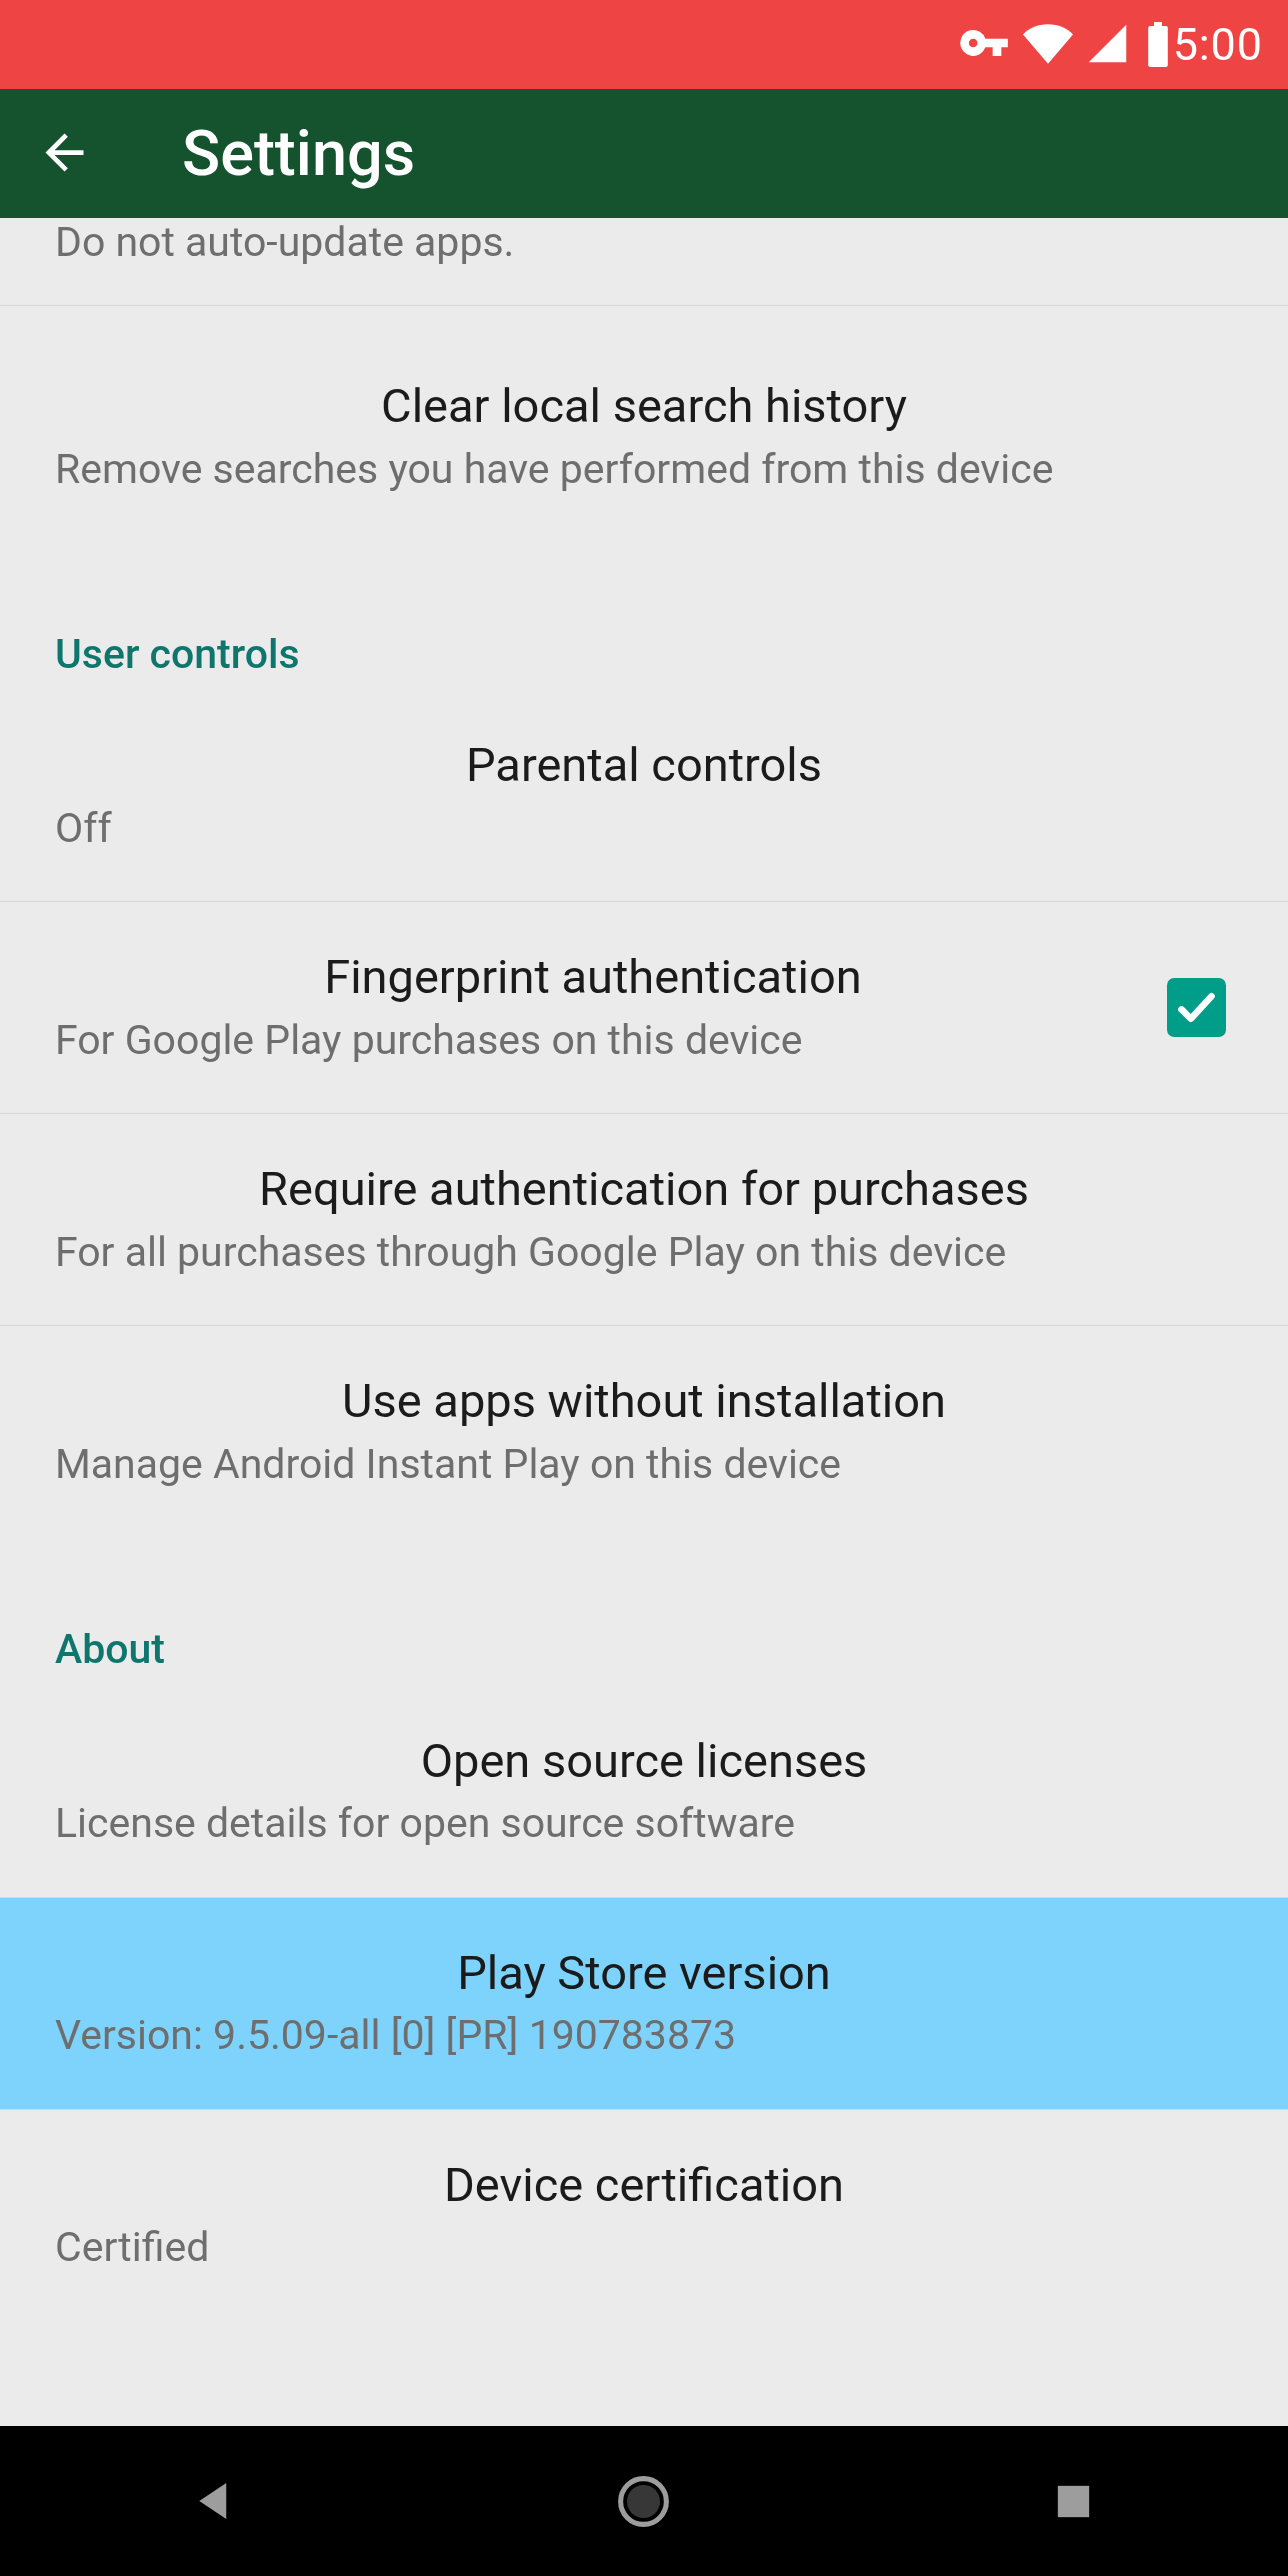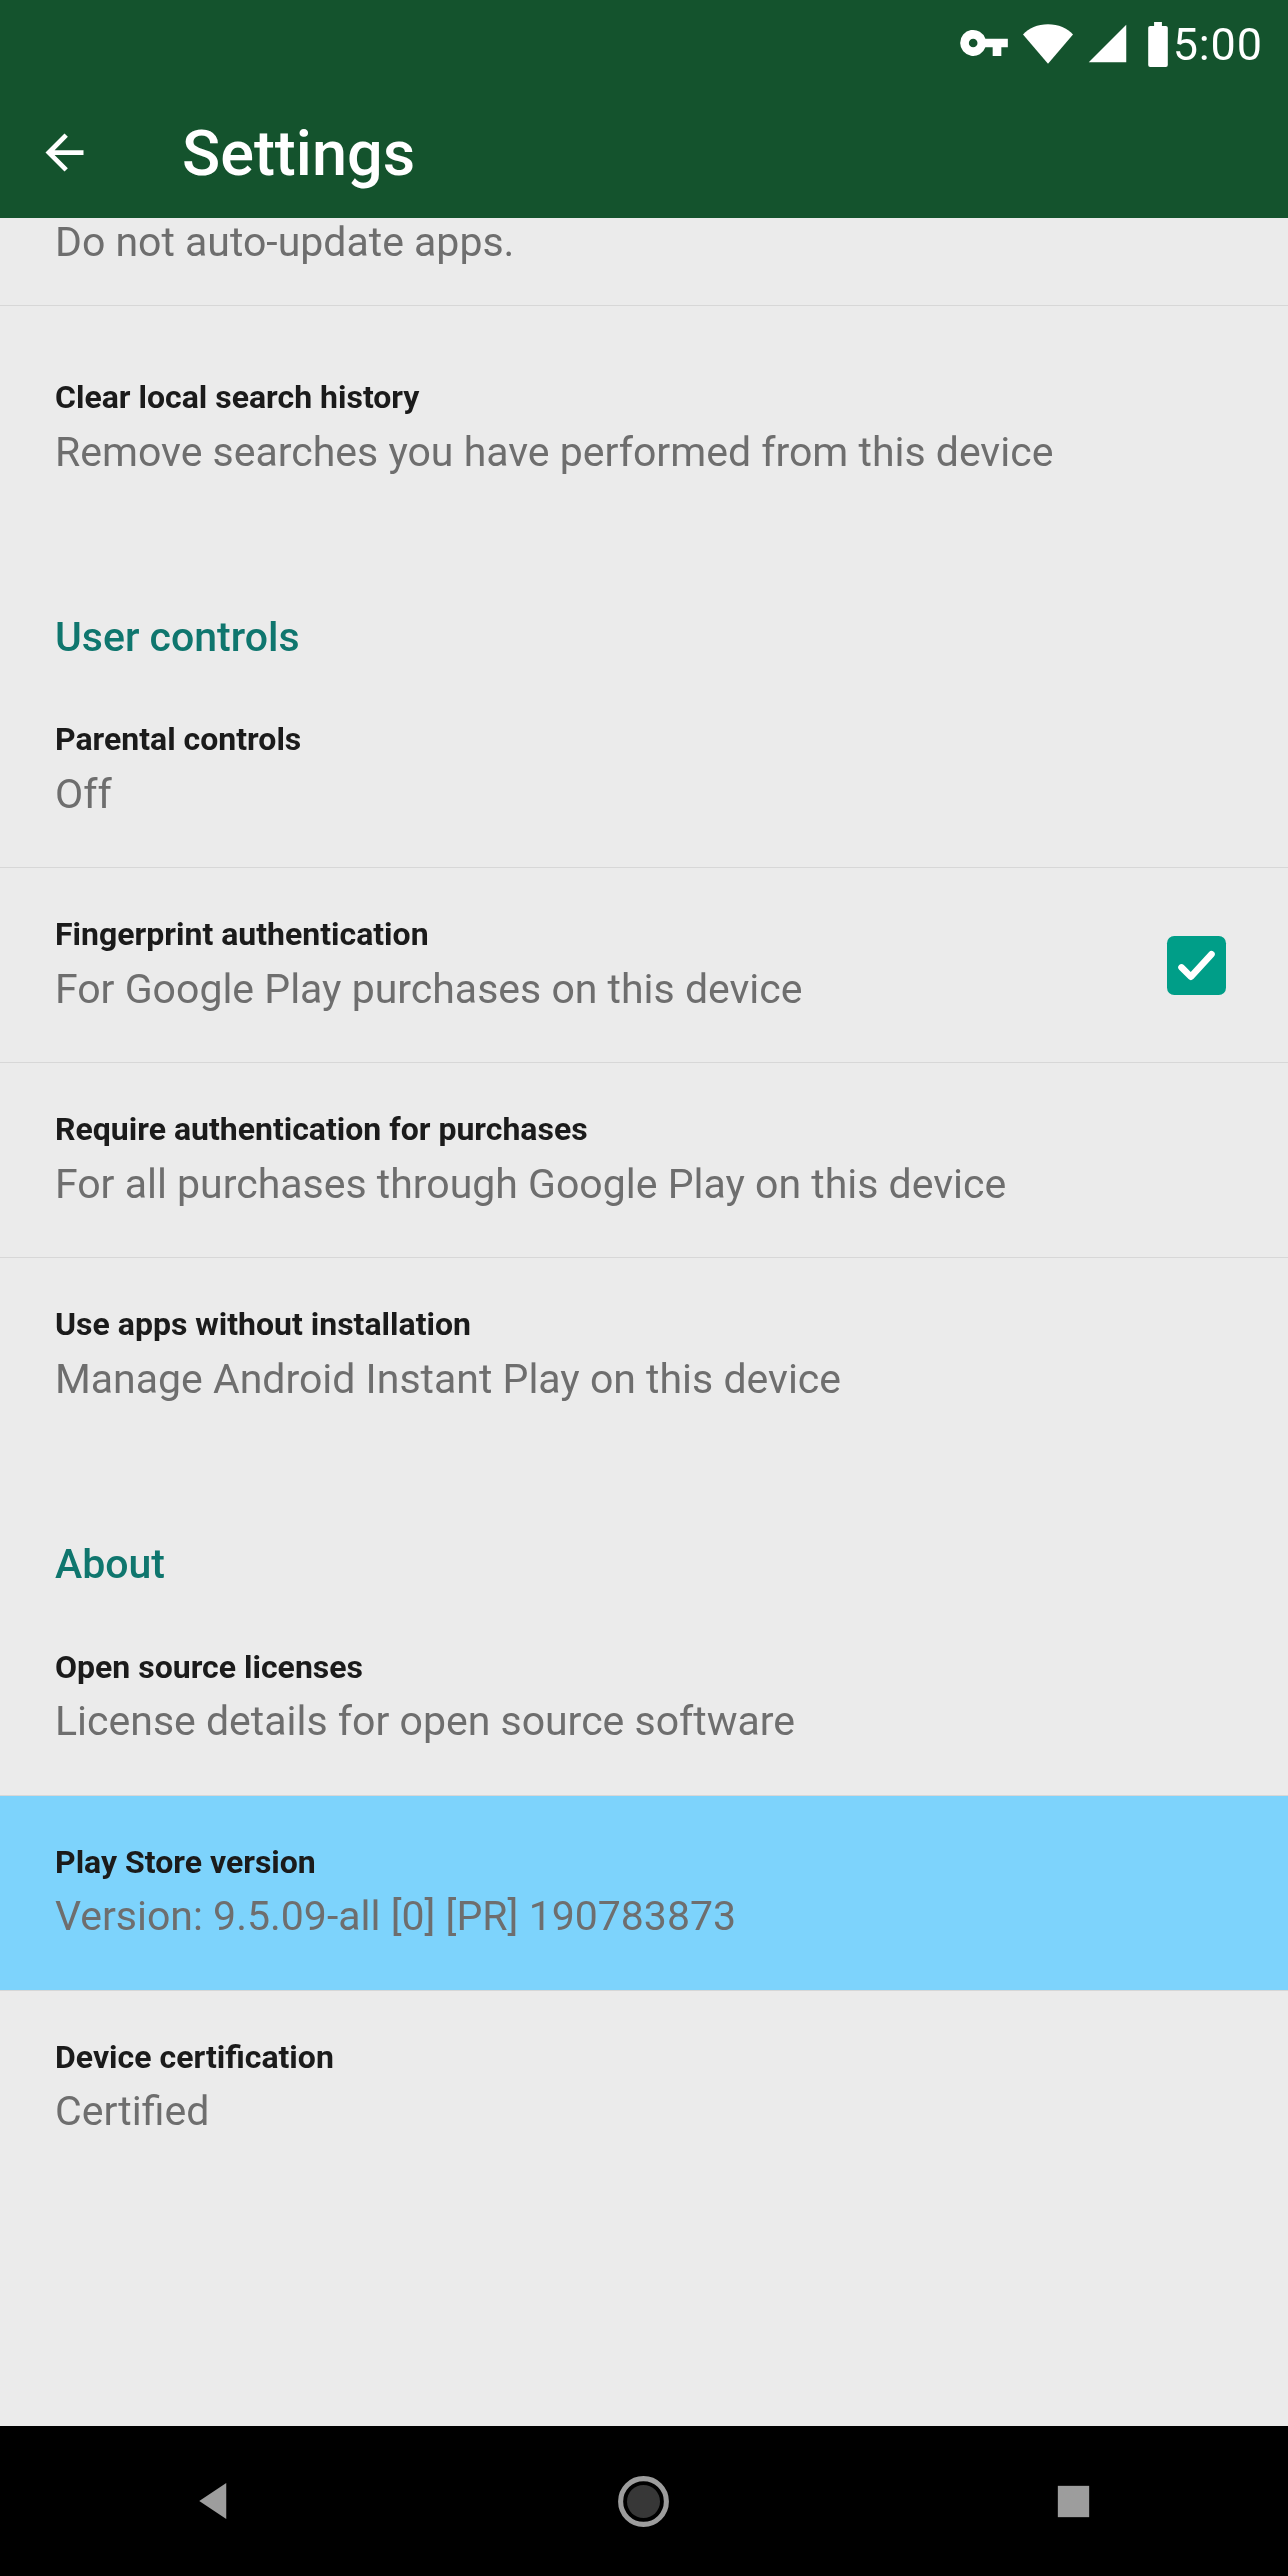--- a/index.html
+++ b/index.html
@@ -1,21 +1,21 @@
 <!DOCTYPE html>
 <html style="font-size:14.3px"><head>
 <meta charset="utf-8">
 <style>
   * { margin: 0; padding: 0; box-sizing: border-box; }
   html, body { width: 1288px; height: 2576px; font-family: Roboto, "Helvetica Neue", Arial, sans-serif; background: #ebebeb; overflow: hidden; }
 
   
   .status-bar {
     height: 89px;
-    background: #14532d;
+    background: #ef4444;
     display: flex;
     align-items: center;
     justify-content: flex-end;
     padding: 0 25px;
   }
   .status-icons { display: flex; align-items: center; gap: 12.5px; }
   .status-time { color: #fff; font-size: 45px; font-weight: 400; letter-spacing: 0.9px; }
 
   
   .app-bar {
@@ -40,21 +40,21 @@
     padding: 47px 55px 47px 55px;
     border-bottom: 0.9px solid #d7d7d7;
     display: flex;
     align-items: center;
     gap: 36px;
     background: #ebebeb;
   }
   .setting-row.no-divider { border-bottom: none; }
   .setting-row.highlight { background: #7dd3fc; }
   .setting-text { flex: 1; }
-  .setting-title { color: #1b1b1b; font-size: 32px; font-weight: 700; margin-bottom: 10.7px; }
+  .setting-title { color: #1b1b1b; font-size: 47px; font-weight: 400; margin-bottom: 10.7px; text-align: center; }
   .setting-sub { color: #6e6e6e; font-size: 41px; font-weight: 400; line-height: 1.25; }
 
   .section-header {
     padding: 63px 55px 12.5px 55px;
     color: #0f766e;
     font-size: 41px;
     font-weight: 500;
   }
 
   

